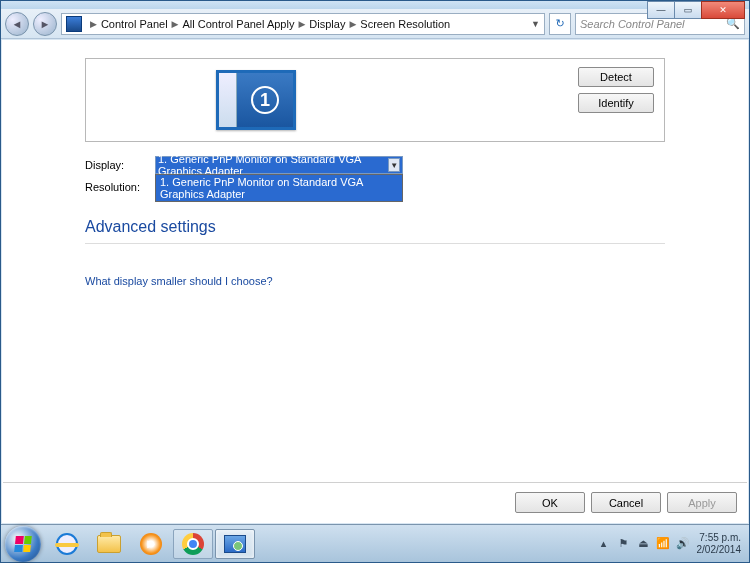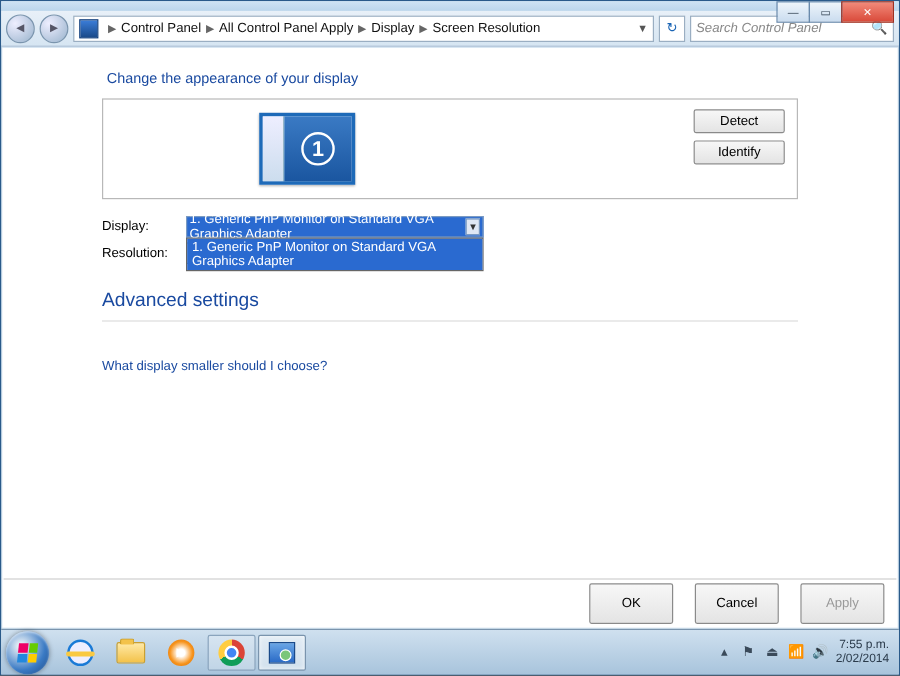--- a/index.html
+++ b/index.html
@@ -37,21 +37,21 @@
 .combo-main.sel .arr{background:#e0e8f4;color:#333;border:1px solid #7a9ac2;width:14px;height:14px;display:flex;align-items:center;justify-content:center;font-size:8px;}
 .combo-drop { position: absolute; top: 18px; left: 0; width: 248px; border: 1px solid #666; background: #fff; font-size: 11px; z-index: 10; }
 .combo-drop .opt { background: #2a6ad0; color: #fff; padding: 1px 4px; }
 .res-combo { width: 76px; height: 18px; border: 1px solid #8a8a8a; background: linear-gradient(#f7f7f7,#e8e8e8); font-size: 11px; display: flex; align-items: center; justify-content: space-between; padding: 0 2px; }
 .res-combo .arr{font-size:8px;color:#444;}
 .adv { font-size: 16px; margin-top: 22px; }
 .adv a, .links a { color: #1a4aa0; text-decoration: none; cursor: default; }
 .hr { height: 1px; background: #ddd; margin: 7px 0; }
 .links { font-size: 11px; line-height: 20px; }
 .btn-row { position: absolute; bottom: 1px; left: 1px; right: 1px; height: 40px; border-top: 1px solid #d0d0d0; display: flex; align-items: center; justify-content: flex-end; gap: 6px; padding-right: 10px; background:#fff;}
-.dlg-btn { width: 70px; height: 34px; font-size: 11px; border: 1px solid #8a8a8a; background: linear-gradient(#f7f7f7,#e4e4e4); border-radius:2px;margin-left:12px;}
+.dlg-btn { width: 70px; height: 21px; font-size: 11px; border: 1px solid #8a8a8a; background: linear-gradient(#f7f7f7,#e4e4e4); border-radius:2px;}
 .dlg-btn:disabled { color: #999; }
 .taskbar { position: absolute; bottom: 0; left: 0; right: 0; height: 38px; background: linear-gradient(#cfe0ef,#a8c4dc); border-top: 1px solid #7a94ad; display: flex; align-items: center; padding: 0 4px; }
 .start { width: 36px; height: 36px; border-radius: 50%; background: radial-gradient(circle at 35% 35%, #fff 0%, #cde 15%, #3a7ac4 60%, #1a4682 100%); box-shadow: 0 0 4px rgba(0,0,0,.4), inset 0 1px 2px rgba(255,255,255,.6); display:flex;align-items:center;justify-content:center;}
 .start-flag{width:16px;height:16px;display:grid;grid-template:1fr 1fr/1fr 1fr;gap:1px;transform:skewX(-6deg);}
 .start-flag span:nth-child(1){background:#e06;} .start-flag span:nth-child(2){background:#6c0;} .start-flag span:nth-child(3){background:#28d;} .start-flag span:nth-child(4){background:#fc0;}
 .task-items { display: flex; gap: 2px; margin-left: 6px; }
 .t-item { width: 40px; height: 30px; border: 1px solid transparent; display: flex; align-items: center; justify-content: center; border-radius:2px;}
 .t-item.active { background: rgba(255,255,255,.45); border-color: #7a94ad; box-shadow: inset 0 0 4px rgba(255,255,255,.8); }
 .t-item.running { background: rgba(255,255,255,.25); border-color: #8aa4bd; }
 .tray { margin-left: auto; display: flex; align-items: center; gap: 6px; font-size: 10px; color: #2a3a4a; padding-right: 4px; }
@@ -97,21 +97,20 @@
     </div>
     <div class="refresh">↻</div>
     <div class="search">
       <span>Search Control Panel</span>
       <span class="mag">🔍</span>
     </div>
   </div>
 
   <div class="content">
     <div class="inner">
-      <h1>Change the appearance of your display</h1>
 
       <div class="preview-box">
         <div class="monitor-wrap">
           <div class="mon-side"></div>
           <div class="mon-main">
             <div class="mon-num">1</div>
           </div>
         </div>
         <div class="side-btns">
           <button class="btn">Detect</button>

